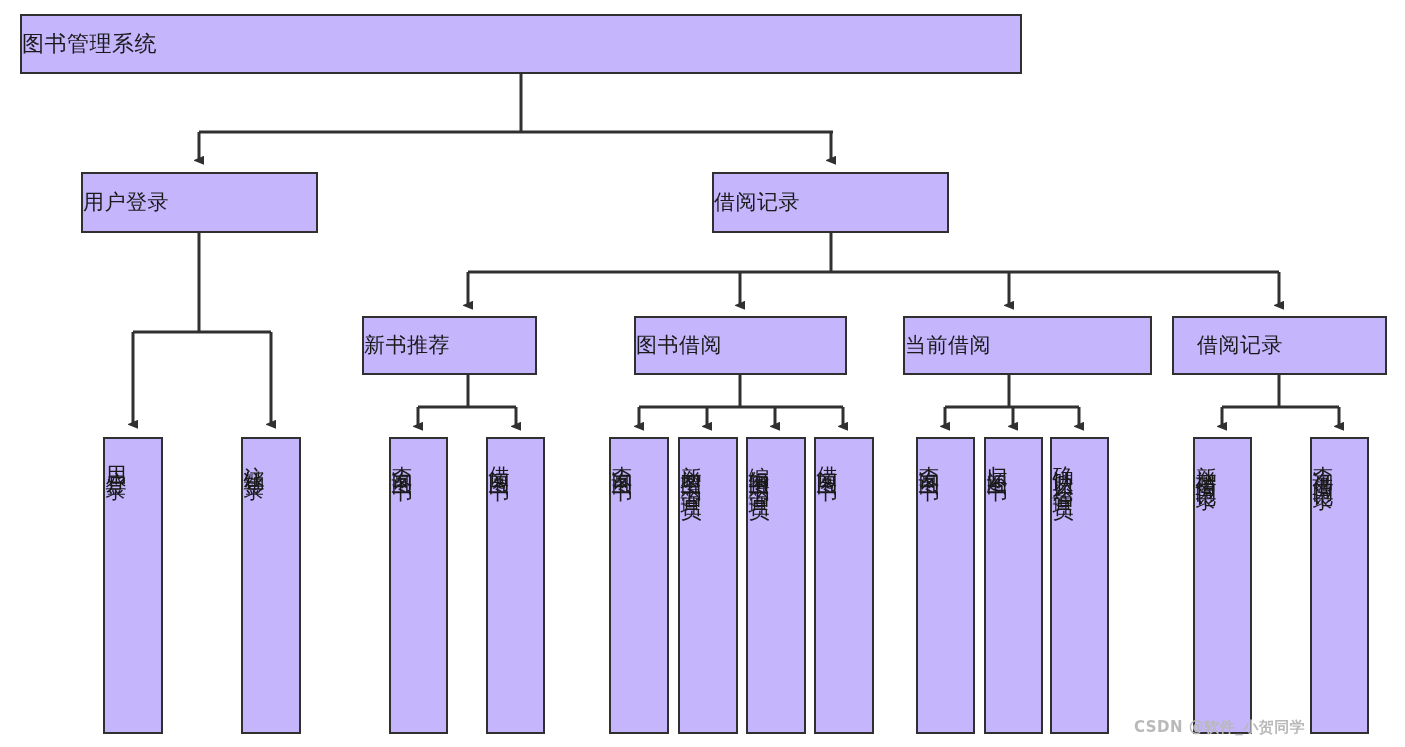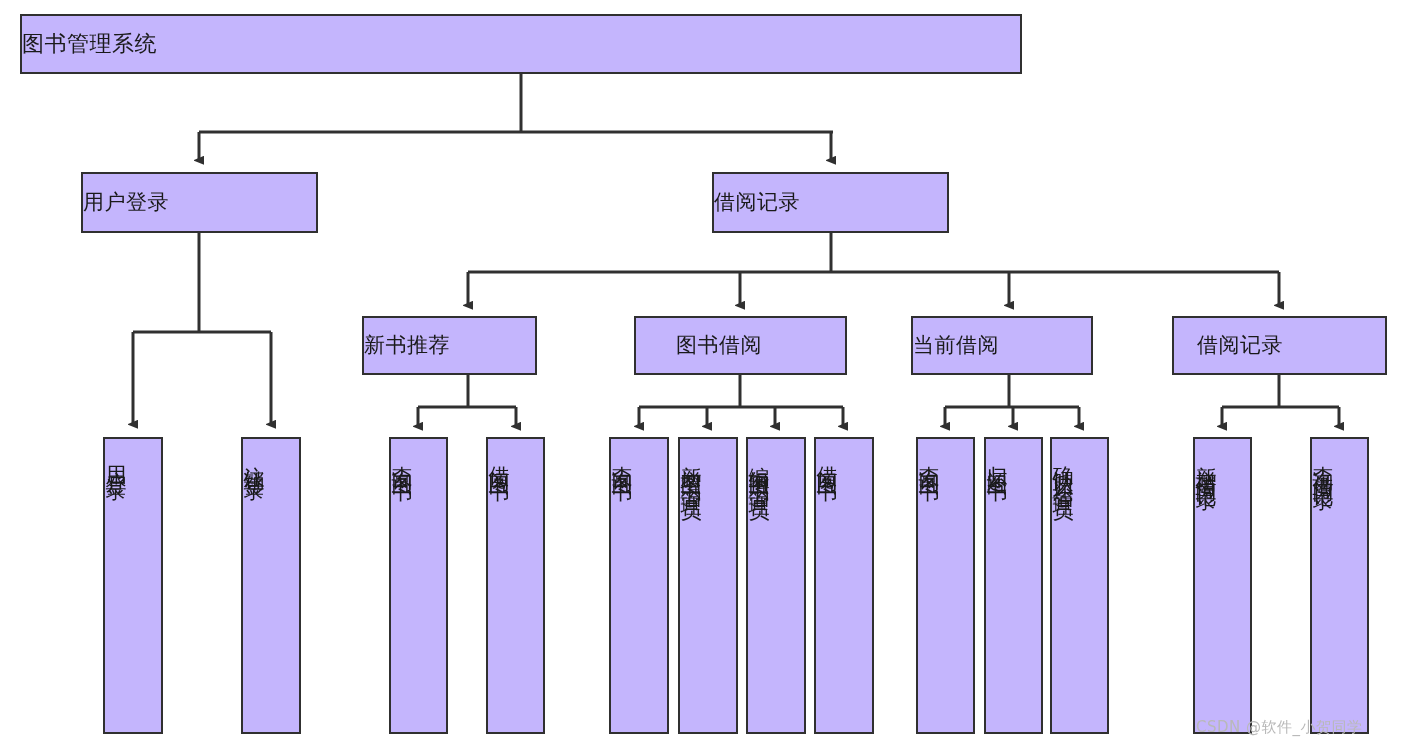--- a/index.html
+++ b/index.html
@@ -136,24 +136,24 @@
   <div class="node h" style="left:81px; top:172px; width:237px; height:61px;">
     <span class="label">用户登录</span>
   </div>
   <div class="node h" style="left:712px; top:172px; width:237px; height:61px;">
     <span class="label">借阅记录</span>
   </div>
 
   <div class="node h" style="left:362px; top:316px; width:175px; height:59px;">
     <span class="label">新书推荐</span>
   </div>
-  <div class="node h" style="left:634px; top:316px; width:213px; height:59px;padding-left:40px;">
+  <div class="node h" style="left:634px; top:316px; width:213px; height:59px;">
     <span class="label">图书借阅</span>
   </div>
-  <div class="node h" style="left:903px; top:316px; width:182px; height:59px;margin-left:8px;">
+  <div class="node h" style="left:903px; top:316px; width:249px; height:59px;">
     <span class="label">当前借阅</span>
   </div>
   <div class="node h" style="left:1172px; top:316px; width:215px; height:59px;padding-left:23px;">
     <span class="label">借阅记录</span>
   </div>
 
   <div class="node v" style="left:103px; top:437px; width:60px; height:297px;">
     <span class="label">用户登录</span>
   </div>
   <div class="node v" style="left:241px; top:437px; width:60px; height:297px;">
@@ -190,15 +190,15 @@
     <span class="label">确认归还（管理员）</span>
   </div>
 
   <div class="node v" style="left:1193px; top:437px; width:59px; height:297px;">
     <span class="label">新增借阅记录</span>
   </div>
   <div class="node v" style="left:1310px; top:437px; width:59px; height:297px;">
     <span class="label">查询借阅记录</span>
   </div>
 
-  <div class="watermark" style="left:1196px; top:718px;">CSDN @软件_小贺同学</div>
+  <div class="watermark" style="left:1134px; top:718px;font-weight:bold;">CSDN @软件_小贺同学</div>
 
 </div>
 
 </body></html>

